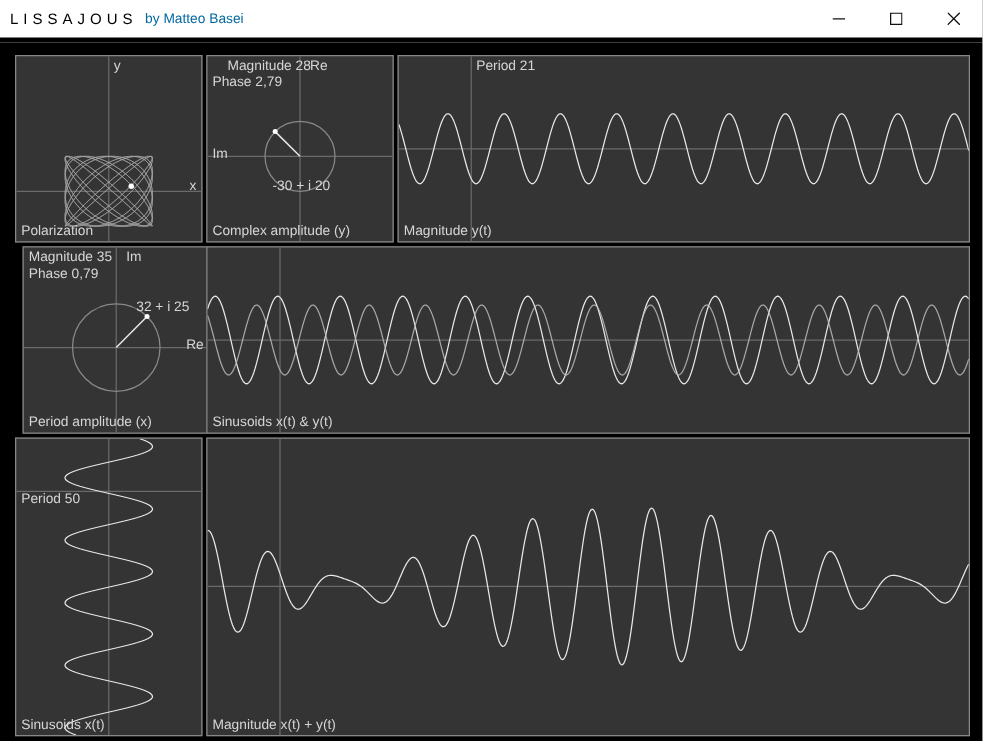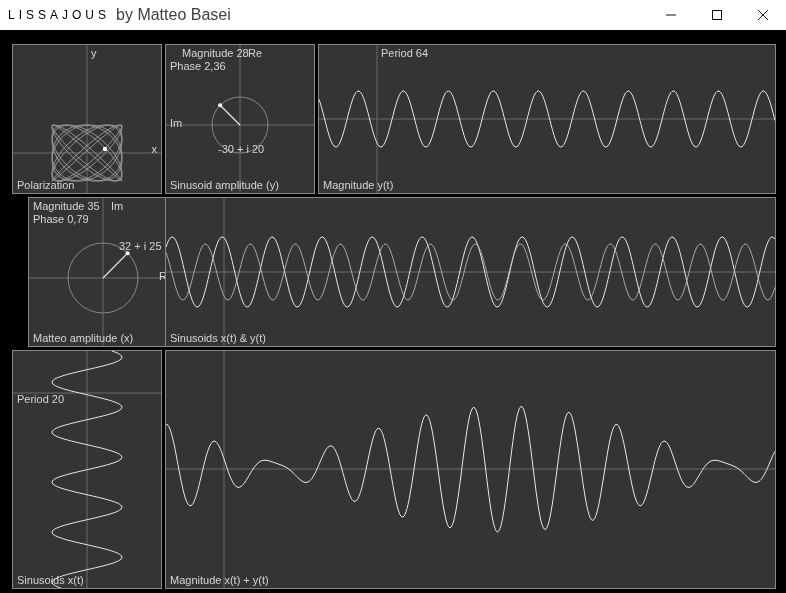--- a/index.html
+++ b/index.html
@@ -1,18 +1,18 @@
 <!DOCTYPE html>
 <html><head>
 <meta charset="utf-8">
 <style>
   html,body{margin:0;padding:0;width:786px;height:593px;background:#fff;font-family:"Segoe UI",Arial,sans-serif;font-size:11px;overflow:hidden}
   .titlebar{height:30px;background:#fff;display:flex;align-items:center;padding-left:8px;border-bottom:4px solid #000000}
   .title-app{letter-spacing:4px;font-size:12px;color:#000;font-weight:400}
-  .title-author{font-size:16px;color:#404040;margin-left:6px}
+  .title-author{font-size:11px;color:#0369a1;margin-left:6px}
   .winbtns{margin-left:auto;display:flex;height:100%}
   .winbtn{width:46px;height:30px;display:flex;align-items:center;justify-content:center;color:#111}
   .winbtn svg{display:block}
   .client{background:#000;width:786px;height:563px;position:relative}
   .inner{position:absolute;left:12px;top:10px;right:12px;bottom:10px}
   .panel{position:absolute;background:#343434;border:1px solid #888;color:#cfcfcf}
   .panel .cap{position:absolute;left:4px;bottom:2px;font-size:11px;color:#d6d6d6;pointer-events:none}
   .panel svg{position:absolute;inset:0;width:100%;height:100%}
   .txt{position:absolute;font-size:11px;color:#d6d6d6;white-space:pre;pointer-events:none}
 </style>
@@ -59,70 +59,70 @@
 
     <div class="panel" id="p-cy" style="left:153px;top:0;width:148px;height:148px">
       <svg viewBox="0 0 148 148" id="svg-cy">
           <line x1="0" y1="80" x2="148" y2="80" stroke="#6a6a6a"></line>
           <line x1="74" y1="0" x2="74" y2="148" stroke="#6a6a6a"></line>
           <circle cx="74" cy="80" r="28" fill="none" stroke="#888"></circle>
           <line x1="74" y1="80" x2="54.125808421860626" y2="60.276498558435065" stroke="#e8e8e8" stroke-width="1.2"></line>
           <circle cx="54.125808421860626" cy="60.276498558435065" r="2" fill="#fff"></circle>
         </svg>
       <span class="txt" style="left:16px;top:2px">Magnitude 28</span>
-      <span class="txt" style="left:4px;top:15px">Phase 2,36</span>
+      <span class="txt" style="left:4px;top:15px">Phase 2,79</span>
       <span class="txt" style="left:82px;top:2px">Re</span>
       <span class="txt" style="left:4px;top:72px">Im</span>
       <span class="txt" style="left:52px;top:98px">-30 + i 20</span>
-      <span class="cap">Sinusoid amplitude (y)</span>
+      <span class="cap">Complex amplitude (y)</span>
     </div>
 
     <div class="panel" id="p-sy" style="left:306px;top:0;width:456px;height:148px">
       <svg viewBox="0 0 456 148" id="svg-sy">
           <line x1="0" y1="74" x2="456" y2="74" stroke="#6a6a6a"></line>
           <line x1="58" y1="0" x2="58" y2="148" stroke="#6a6a6a"></line>
           <path d="M0 54.28 L1 57.23 L2 60.52 L3 64.07 L4 67.81 L5 71.67 L6 75.57 L7 79.45 L8 83.22 L9 86.81 L10 90.15 L11 93.17 L12 95.83 L13 98.06 L14 99.82 L15 101.07 L16 101.80 L17 101.99 L18 101.64 L19 100.75 L20 99.33 L21 97.42 L22 95.06 L23 92.29 L24 89.16 L25 85.74 L26 82.08 L27 78.27 L28 74.38 L29 70.48 L30 66.65 L31 62.96 L32 59.49 L33 56.30 L34 53.45 L35 51.00 L36 49.00 L37 47.49 L38 46.49 L39 46.03 L40 46.12 L41 46.74 L42 47.90 L43 49.56 L44 51.70 L45 54.28 L46 57.23 L47 60.52 L48 64.07 L49 67.81 L50 71.67 L51 75.57 L52 79.45 L53 83.22 L54 86.81 L55 90.15 L56 93.17 L57 95.83 L58 98.06 L59 99.82 L60 101.07 L61 101.80 L62 101.99 L63 101.64 L64 100.75 L65 99.33 L66 97.42 L67 95.06 L68 92.29 L69 89.16 L70 85.74 L71 82.08 L72 78.27 L73 74.38 L74 70.48 L75 66.65 L76 62.96 L77 59.49 L78 56.30 L79 53.45 L80 51.00 L81 49.00 L82 47.49 L83 46.49 L84 46.03 L85 46.12 L86 46.74 L87 47.90 L88 49.56 L89 51.70 L90 54.28 L91 57.23 L92 60.52 L93 64.07 L94 67.81 L95 71.67 L96 75.57 L97 79.45 L98 83.22 L99 86.81 L100 90.15 L101 93.17 L102 95.83 L103 98.06 L104 99.82 L105 101.07 L106 101.80 L107 101.99 L108 101.64 L109 100.75 L110 99.33 L111 97.42 L112 95.06 L113 92.29 L114 89.16 L115 85.74 L116 82.08 L117 78.27 L118 74.38 L119 70.48 L120 66.65 L121 62.96 L122 59.49 L123 56.30 L124 53.45 L125 51.00 L126 49.00 L127 47.49 L128 46.49 L129 46.03 L130 46.12 L131 46.74 L132 47.90 L133 49.56 L134 51.70 L135 54.28 L136 57.23 L137 60.52 L138 64.07 L139 67.81 L140 71.67 L141 75.57 L142 79.45 L143 83.22 L144 86.81 L145 90.15 L146 93.17 L147 95.83 L148 98.06 L149 99.82 L150 101.07 L151 101.80 L152 101.99 L153 101.64 L154 100.75 L155 99.33 L156 97.42 L157 95.06 L158 92.29 L159 89.16 L160 85.74 L161 82.08 L162 78.27 L163 74.38 L164 70.48 L165 66.65 L166 62.96 L167 59.49 L168 56.30 L169 53.45 L170 51.00 L171 49.00 L172 47.49 L173 46.49 L174 46.03 L175 46.12 L176 46.74 L177 47.90 L178 49.56 L179 51.70 L180 54.28 L181 57.23 L182 60.52 L183 64.07 L184 67.81 L185 71.67 L186 75.57 L187 79.45 L188 83.22 L189 86.81 L190 90.15 L191 93.17 L192 95.83 L193 98.06 L194 99.82 L195 101.07 L196 101.80 L197 101.99 L198 101.64 L199 100.75 L200 99.33 L201 97.42 L202 95.06 L203 92.29 L204 89.16 L205 85.74 L206 82.08 L207 78.27 L208 74.38 L209 70.48 L210 66.65 L211 62.96 L212 59.49 L213 56.30 L214 53.45 L215 51.00 L216 49.00 L217 47.49 L218 46.49 L219 46.03 L220 46.12 L221 46.74 L222 47.90 L223 49.56 L224 51.70 L225 54.28 L226 57.23 L227 60.52 L228 64.07 L229 67.81 L230 71.67 L231 75.57 L232 79.45 L233 83.22 L234 86.81 L235 90.15 L236 93.17 L237 95.83 L238 98.06 L239 99.82 L240 101.07 L241 101.80 L242 101.99 L243 101.64 L244 100.75 L245 99.33 L246 97.42 L247 95.06 L248 92.29 L249 89.16 L250 85.74 L251 82.08 L252 78.27 L253 74.38 L254 70.48 L255 66.65 L256 62.96 L257 59.49 L258 56.30 L259 53.45 L260 51.00 L261 49.00 L262 47.49 L263 46.49 L264 46.03 L265 46.12 L266 46.74 L267 47.90 L268 49.56 L269 51.70 L270 54.28 L271 57.23 L272 60.52 L273 64.07 L274 67.81 L275 71.67 L276 75.57 L277 79.45 L278 83.22 L279 86.81 L280 90.15 L281 93.17 L282 95.83 L283 98.06 L284 99.82 L285 101.07 L286 101.80 L287 101.99 L288 101.64 L289 100.75 L290 99.33 L291 97.42 L292 95.06 L293 92.29 L294 89.16 L295 85.74 L296 82.08 L297 78.27 L298 74.38 L299 70.48 L300 66.65 L301 62.96 L302 59.49 L303 56.30 L304 53.45 L305 51.00 L306 49.00 L307 47.49 L308 46.49 L309 46.03 L310 46.12 L311 46.74 L312 47.90 L313 49.56 L314 51.70 L315 54.28 L316 57.23 L317 60.52 L318 64.07 L319 67.81 L320 71.67 L321 75.57 L322 79.45 L323 83.22 L324 86.81 L325 90.15 L326 93.17 L327 95.83 L328 98.06 L329 99.82 L330 101.07 L331 101.80 L332 101.99 L333 101.64 L334 100.75 L335 99.33 L336 97.42 L337 95.06 L338 92.29 L339 89.16 L340 85.74 L341 82.08 L342 78.27 L343 74.38 L344 70.48 L345 66.65 L346 62.96 L347 59.49 L348 56.30 L349 53.45 L350 51.00 L351 49.00 L352 47.49 L353 46.49 L354 46.03 L355 46.12 L356 46.74 L357 47.90 L358 49.56 L359 51.70 L360 54.28 L361 57.23 L362 60.52 L363 64.07 L364 67.81 L365 71.67 L366 75.57 L367 79.45 L368 83.22 L369 86.81 L370 90.15 L371 93.17 L372 95.83 L373 98.06 L374 99.82 L375 101.07 L376 101.80 L377 101.99 L378 101.64 L379 100.75 L380 99.33 L381 97.42 L382 95.06 L383 92.29 L384 89.16 L385 85.74 L386 82.08 L387 78.27 L388 74.38 L389 70.48 L390 66.65 L391 62.96 L392 59.49 L393 56.30 L394 53.45 L395 51.00 L396 49.00 L397 47.49 L398 46.49 L399 46.03 L400 46.12 L401 46.74 L402 47.90 L403 49.56 L404 51.70 L405 54.28 L406 57.23 L407 60.52 L408 64.07 L409 67.81 L410 71.67 L411 75.57 L412 79.45 L413 83.22 L414 86.81 L415 90.15 L416 93.17 L417 95.83 L418 98.06 L419 99.82 L420 101.07 L421 101.80 L422 101.99 L423 101.64 L424 100.75 L425 99.33 L426 97.42 L427 95.06 L428 92.29 L429 89.16 L430 85.74 L431 82.08 L432 78.27 L433 74.38 L434 70.48 L435 66.65 L436 62.96 L437 59.49 L438 56.30 L439 53.45 L440 51.00 L441 49.00 L442 47.49 L443 46.49 L444 46.03 L445 46.12 L446 46.74 L447 47.90 L448 49.56 L449 51.70 L450 54.28 L451 57.23 L452 60.52 L453 64.07 L454 67.81 L455 71.67 L456 75.57 " fill="none" stroke="#e8e8e8" stroke-width="1"></path>
         </svg>
-      <span class="txt" style="left:62px;top:2px">Period 64</span>
+      <span class="txt" style="left:62px;top:2px">Period 21</span>
       <span class="cap">Magnitude y(t)</span>
     </div>
 
-    <div class="panel" id="p-cx" style="left:16px;top:153px;width:148px;height:148px">
+    <div class="panel" id="p-cx" style="left:6px;top:153px;width:148px;height:148px">
       <svg viewBox="0 0 148 148" id="svg-cx">
           <line x1="0" y1="80" x2="148" y2="80" stroke="#6a6a6a"></line>
           <line x1="74" y1="0" x2="74" y2="148" stroke="#6a6a6a"></line>
           <circle cx="74" cy="80" r="35" fill="none" stroke="#888"></circle>
           <line x1="74" y1="80" x2="98.63458604782826" y2="55.137635465383724" stroke="#e8e8e8" stroke-width="1.2"></line>
           <circle cx="98.63458604782826" cy="55.137635465383724" r="2" fill="#fff"></circle>
         </svg>
       <span class="txt" style="left:4px;top:2px">Magnitude 35</span>
       <span class="txt" style="left:4px;top:15px">Phase 0,79</span>
       <span class="txt" style="left:82px;top:2px">Im</span>
       <span class="txt" style="right:4px;top:72px">Re</span>
       <span class="txt" style="left:90px;top:42px">32 + i 25</span>
-      <span class="cap">Matteo amplitude (x)</span>
+      <span class="cap">Period amplitude (x)</span>
     </div>
 
     <div class="panel" id="p-sxy" style="left:153px;top:153px;width:609px;height:148px">
       <svg viewBox="0 0 609 148" id="svg-sxy">
           <line x1="0" y1="74" x2="609" y2="74" stroke="#6a6a6a"></line>
           <line x1="58" y1="0" x2="58" y2="148" stroke="#6a6a6a"></line>
           <path d="M0 49.14 L1 46.25 L2 43.79 L3 41.81 L4 40.35 L5 39.41 L6 39.01 L7 39.17 L8 39.88 L9 41.12 L10 42.89 L11 45.14 L12 47.85 L13 50.98 L14 54.46 L15 58.25 L16 62.30 L17 66.52 L18 70.87 L19 75.26 L20 79.63 L21 83.92 L22 88.05 L23 91.95 L24 95.58 L25 98.86 L26 101.75 L27 104.21 L28 106.19 L29 107.65 L30 108.59 L31 108.99 L32 108.83 L33 108.12 L34 106.88 L35 105.11 L36 102.86 L37 100.15 L38 97.02 L39 93.54 L40 89.75 L41 85.70 L42 81.48 L43 77.13 L44 72.74 L45 68.37 L46 64.08 L47 59.95 L48 56.05 L49 52.42 L50 49.14 L51 46.25 L52 43.79 L53 41.81 L54 40.35 L55 39.41 L56 39.01 L57 39.17 L58 39.88 L59 41.12 L60 42.89 L61 45.14 L62 47.85 L63 50.98 L64 54.46 L65 58.25 L66 62.30 L67 66.52 L68 70.87 L69 75.26 L70 79.63 L71 83.92 L72 88.05 L73 91.95 L74 95.58 L75 98.86 L76 101.75 L77 104.21 L78 106.19 L79 107.65 L80 108.59 L81 108.99 L82 108.83 L83 108.12 L84 106.88 L85 105.11 L86 102.86 L87 100.15 L88 97.02 L89 93.54 L90 89.75 L91 85.70 L92 81.48 L93 77.13 L94 72.74 L95 68.37 L96 64.08 L97 59.95 L98 56.05 L99 52.42 L100 49.14 L101 46.25 L102 43.79 L103 41.81 L104 40.35 L105 39.41 L106 39.01 L107 39.17 L108 39.88 L109 41.12 L110 42.89 L111 45.14 L112 47.85 L113 50.98 L114 54.46 L115 58.25 L116 62.30 L117 66.52 L118 70.87 L119 75.26 L120 79.63 L121 83.92 L122 88.05 L123 91.95 L124 95.58 L125 98.86 L126 101.75 L127 104.21 L128 106.19 L129 107.65 L130 108.59 L131 108.99 L132 108.83 L133 108.12 L134 106.88 L135 105.11 L136 102.86 L137 100.15 L138 97.02 L139 93.54 L140 89.75 L141 85.70 L142 81.48 L143 77.13 L144 72.74 L145 68.37 L146 64.08 L147 59.95 L148 56.05 L149 52.42 L150 49.14 L151 46.25 L152 43.79 L153 41.81 L154 40.35 L155 39.41 L156 39.01 L157 39.17 L158 39.88 L159 41.12 L160 42.89 L161 45.14 L162 47.85 L163 50.98 L164 54.46 L165 58.25 L166 62.30 L167 66.52 L168 70.87 L169 75.26 L170 79.63 L171 83.92 L172 88.05 L173 91.95 L174 95.58 L175 98.86 L176 101.75 L177 104.21 L178 106.19 L179 107.65 L180 108.59 L181 108.99 L182 108.83 L183 108.12 L184 106.88 L185 105.11 L186 102.86 L187 100.15 L188 97.02 L189 93.54 L190 89.75 L191 85.70 L192 81.48 L193 77.13 L194 72.74 L195 68.37 L196 64.08 L197 59.95 L198 56.05 L199 52.42 L200 49.14 L201 46.25 L202 43.79 L203 41.81 L204 40.35 L205 39.41 L206 39.01 L207 39.17 L208 39.88 L209 41.12 L210 42.89 L211 45.14 L212 47.85 L213 50.98 L214 54.46 L215 58.25 L216 62.30 L217 66.52 L218 70.87 L219 75.26 L220 79.63 L221 83.92 L222 88.05 L223 91.95 L224 95.58 L225 98.86 L226 101.75 L227 104.21 L228 106.19 L229 107.65 L230 108.59 L231 108.99 L232 108.83 L233 108.12 L234 106.88 L235 105.11 L236 102.86 L237 100.15 L238 97.02 L239 93.54 L240 89.75 L241 85.70 L242 81.48 L243 77.13 L244 72.74 L245 68.37 L246 64.08 L247 59.95 L248 56.05 L249 52.42 L250 49.14 L251 46.25 L252 43.79 L253 41.81 L254 40.35 L255 39.41 L256 39.01 L257 39.17 L258 39.88 L259 41.12 L260 42.89 L261 45.14 L262 47.85 L263 50.98 L264 54.46 L265 58.25 L266 62.30 L267 66.52 L268 70.87 L269 75.26 L270 79.63 L271 83.92 L272 88.05 L273 91.95 L274 95.58 L275 98.86 L276 101.75 L277 104.21 L278 106.19 L279 107.65 L280 108.59 L281 108.99 L282 108.83 L283 108.12 L284 106.88 L285 105.11 L286 102.86 L287 100.15 L288 97.02 L289 93.54 L290 89.75 L291 85.70 L292 81.48 L293 77.13 L294 72.74 L295 68.37 L296 64.08 L297 59.95 L298 56.05 L299 52.42 L300 49.14 L301 46.25 L302 43.79 L303 41.81 L304 40.35 L305 39.41 L306 39.01 L307 39.17 L308 39.88 L309 41.12 L310 42.89 L311 45.14 L312 47.85 L313 50.98 L314 54.46 L315 58.25 L316 62.30 L317 66.52 L318 70.87 L319 75.26 L320 79.63 L321 83.92 L322 88.05 L323 91.95 L324 95.58 L325 98.86 L326 101.75 L327 104.21 L328 106.19 L329 107.65 L330 108.59 L331 108.99 L332 108.83 L333 108.12 L334 106.88 L335 105.11 L336 102.86 L337 100.15 L338 97.02 L339 93.54 L340 89.75 L341 85.70 L342 81.48 L343 77.13 L344 72.74 L345 68.37 L346 64.08 L347 59.95 L348 56.05 L349 52.42 L350 49.14 L351 46.25 L352 43.79 L353 41.81 L354 40.35 L355 39.41 L356 39.01 L357 39.17 L358 39.88 L359 41.12 L360 42.89 L361 45.14 L362 47.85 L363 50.98 L364 54.46 L365 58.25 L366 62.30 L367 66.52 L368 70.87 L369 75.26 L370 79.63 L371 83.92 L372 88.05 L373 91.95 L374 95.58 L375 98.86 L376 101.75 L377 104.21 L378 106.19 L379 107.65 L380 108.59 L381 108.99 L382 108.83 L383 108.12 L384 106.88 L385 105.11 L386 102.86 L387 100.15 L388 97.02 L389 93.54 L390 89.75 L391 85.70 L392 81.48 L393 77.13 L394 72.74 L395 68.37 L396 64.08 L397 59.95 L398 56.05 L399 52.42 L400 49.14 L401 46.25 L402 43.79 L403 41.81 L404 40.35 L405 39.41 L406 39.01 L407 39.17 L408 39.88 L409 41.12 L410 42.89 L411 45.14 L412 47.85 L413 50.98 L414 54.46 L415 58.25 L416 62.30 L417 66.52 L418 70.87 L419 75.26 L420 79.63 L421 83.92 L422 88.05 L423 91.95 L424 95.58 L425 98.86 L426 101.75 L427 104.21 L428 106.19 L429 107.65 L430 108.59 L431 108.99 L432 108.83 L433 108.12 L434 106.88 L435 105.11 L436 102.86 L437 100.15 L438 97.02 L439 93.54 L440 89.75 L441 85.70 L442 81.48 L443 77.13 L444 72.74 L445 68.37 L446 64.08 L447 59.95 L448 56.05 L449 52.42 L450 49.14 L451 46.25 L452 43.79 L453 41.81 L454 40.35 L455 39.41 L456 39.01 L457 39.17 L458 39.88 L459 41.12 L460 42.89 L461 45.14 L462 47.85 L463 50.98 L464 54.46 L465 58.25 L466 62.30 L467 66.52 L468 70.87 L469 75.26 L470 79.63 L471 83.92 L472 88.05 L473 91.95 L474 95.58 L475 98.86 L476 101.75 L477 104.21 L478 106.19 L479 107.65 L480 108.59 L481 108.99 L482 108.83 L483 108.12 L484 106.88 L485 105.11 L486 102.86 L487 100.15 L488 97.02 L489 93.54 L490 89.75 L491 85.70 L492 81.48 L493 77.13 L494 72.74 L495 68.37 L496 64.08 L497 59.95 L498 56.05 L499 52.42 L500 49.14 L501 46.25 L502 43.79 L503 41.81 L504 40.35 L505 39.41 L506 39.01 L507 39.17 L508 39.88 L509 41.12 L510 42.89 L511 45.14 L512 47.85 L513 50.98 L514 54.46 L515 58.25 L516 62.30 L517 66.52 L518 70.87 L519 75.26 L520 79.63 L521 83.92 L522 88.05 L523 91.95 L524 95.58 L525 98.86 L526 101.75 L527 104.21 L528 106.19 L529 107.65 L530 108.59 L531 108.99 L532 108.83 L533 108.12 L534 106.88 L535 105.11 L536 102.86 L537 100.15 L538 97.02 L539 93.54 L540 89.75 L541 85.70 L542 81.48 L543 77.13 L544 72.74 L545 68.37 L546 64.08 L547 59.95 L548 56.05 L549 52.42 L550 49.14 L551 46.25 L552 43.79 L553 41.81 L554 40.35 L555 39.41 L556 39.01 L557 39.17 L558 39.88 L559 41.12 L560 42.89 L561 45.14 L562 47.85 L563 50.98 L564 54.46 L565 58.25 L566 62.30 L567 66.52 L568 70.87 L569 75.26 L570 79.63 L571 83.92 L572 88.05 L573 91.95 L574 95.58 L575 98.86 L576 101.75 L577 104.21 L578 106.19 L579 107.65 L580 108.59 L581 108.99 L582 108.83 L583 108.12 L584 106.88 L585 105.11 L586 102.86 L587 100.15 L588 97.02 L589 93.54 L590 89.75 L591 85.70 L592 81.48 L593 77.13 L594 72.74 L595 68.37 L596 64.08 L597 59.95 L598 56.05 L599 52.42 L600 49.14 L601 46.25 L602 43.79 L603 41.81 L604 40.35 L605 39.41 L606 39.01 L607 39.17 L608 39.88 L609 41.12 " fill="none" stroke="#e8e8e8" stroke-width="1"></path>
           <path d="M0 54.28 L1 57.23 L2 60.52 L3 64.07 L4 67.81 L5 71.67 L6 75.57 L7 79.45 L8 83.22 L9 86.81 L10 90.15 L11 93.17 L12 95.83 L13 98.06 L14 99.82 L15 101.07 L16 101.80 L17 101.99 L18 101.64 L19 100.75 L20 99.33 L21 97.42 L22 95.06 L23 92.29 L24 89.16 L25 85.74 L26 82.08 L27 78.27 L28 74.38 L29 70.48 L30 66.65 L31 62.96 L32 59.49 L33 56.30 L34 53.45 L35 51.00 L36 49.00 L37 47.49 L38 46.49 L39 46.03 L40 46.12 L41 46.74 L42 47.90 L43 49.56 L44 51.70 L45 54.28 L46 57.23 L47 60.52 L48 64.07 L49 67.81 L50 71.67 L51 75.57 L52 79.45 L53 83.22 L54 86.81 L55 90.15 L56 93.17 L57 95.83 L58 98.06 L59 99.82 L60 101.07 L61 101.80 L62 101.99 L63 101.64 L64 100.75 L65 99.33 L66 97.42 L67 95.06 L68 92.29 L69 89.16 L70 85.74 L71 82.08 L72 78.27 L73 74.38 L74 70.48 L75 66.65 L76 62.96 L77 59.49 L78 56.30 L79 53.45 L80 51.00 L81 49.00 L82 47.49 L83 46.49 L84 46.03 L85 46.12 L86 46.74 L87 47.90 L88 49.56 L89 51.70 L90 54.28 L91 57.23 L92 60.52 L93 64.07 L94 67.81 L95 71.67 L96 75.57 L97 79.45 L98 83.22 L99 86.81 L100 90.15 L101 93.17 L102 95.83 L103 98.06 L104 99.82 L105 101.07 L106 101.80 L107 101.99 L108 101.64 L109 100.75 L110 99.33 L111 97.42 L112 95.06 L113 92.29 L114 89.16 L115 85.74 L116 82.08 L117 78.27 L118 74.38 L119 70.48 L120 66.65 L121 62.96 L122 59.49 L123 56.30 L124 53.45 L125 51.00 L126 49.00 L127 47.49 L128 46.49 L129 46.03 L130 46.12 L131 46.74 L132 47.90 L133 49.56 L134 51.70 L135 54.28 L136 57.23 L137 60.52 L138 64.07 L139 67.81 L140 71.67 L141 75.57 L142 79.45 L143 83.22 L144 86.81 L145 90.15 L146 93.17 L147 95.83 L148 98.06 L149 99.82 L150 101.07 L151 101.80 L152 101.99 L153 101.64 L154 100.75 L155 99.33 L156 97.42 L157 95.06 L158 92.29 L159 89.16 L160 85.74 L161 82.08 L162 78.27 L163 74.38 L164 70.48 L165 66.65 L166 62.96 L167 59.49 L168 56.30 L169 53.45 L170 51.00 L171 49.00 L172 47.49 L173 46.49 L174 46.03 L175 46.12 L176 46.74 L177 47.90 L178 49.56 L179 51.70 L180 54.28 L181 57.23 L182 60.52 L183 64.07 L184 67.81 L185 71.67 L186 75.57 L187 79.45 L188 83.22 L189 86.81 L190 90.15 L191 93.17 L192 95.83 L193 98.06 L194 99.82 L195 101.07 L196 101.80 L197 101.99 L198 101.64 L199 100.75 L200 99.33 L201 97.42 L202 95.06 L203 92.29 L204 89.16 L205 85.74 L206 82.08 L207 78.27 L208 74.38 L209 70.48 L210 66.65 L211 62.96 L212 59.49 L213 56.30 L214 53.45 L215 51.00 L216 49.00 L217 47.49 L218 46.49 L219 46.03 L220 46.12 L221 46.74 L222 47.90 L223 49.56 L224 51.70 L225 54.28 L226 57.23 L227 60.52 L228 64.07 L229 67.81 L230 71.67 L231 75.57 L232 79.45 L233 83.22 L234 86.81 L235 90.15 L236 93.17 L237 95.83 L238 98.06 L239 99.82 L240 101.07 L241 101.80 L242 101.99 L243 101.64 L244 100.75 L245 99.33 L246 97.42 L247 95.06 L248 92.29 L249 89.16 L250 85.74 L251 82.08 L252 78.27 L253 74.38 L254 70.48 L255 66.65 L256 62.96 L257 59.49 L258 56.30 L259 53.45 L260 51.00 L261 49.00 L262 47.49 L263 46.49 L264 46.03 L265 46.12 L266 46.74 L267 47.90 L268 49.56 L269 51.70 L270 54.28 L271 57.23 L272 60.52 L273 64.07 L274 67.81 L275 71.67 L276 75.57 L277 79.45 L278 83.22 L279 86.81 L280 90.15 L281 93.17 L282 95.83 L283 98.06 L284 99.82 L285 101.07 L286 101.80 L287 101.99 L288 101.64 L289 100.75 L290 99.33 L291 97.42 L292 95.06 L293 92.29 L294 89.16 L295 85.74 L296 82.08 L297 78.27 L298 74.38 L299 70.48 L300 66.65 L301 62.96 L302 59.49 L303 56.30 L304 53.45 L305 51.00 L306 49.00 L307 47.49 L308 46.49 L309 46.03 L310 46.12 L311 46.74 L312 47.90 L313 49.56 L314 51.70 L315 54.28 L316 57.23 L317 60.52 L318 64.07 L319 67.81 L320 71.67 L321 75.57 L322 79.45 L323 83.22 L324 86.81 L325 90.15 L326 93.17 L327 95.83 L328 98.06 L329 99.82 L330 101.07 L331 101.80 L332 101.99 L333 101.64 L334 100.75 L335 99.33 L336 97.42 L337 95.06 L338 92.29 L339 89.16 L340 85.74 L341 82.08 L342 78.27 L343 74.38 L344 70.48 L345 66.65 L346 62.96 L347 59.49 L348 56.30 L349 53.45 L350 51.00 L351 49.00 L352 47.49 L353 46.49 L354 46.03 L355 46.12 L356 46.74 L357 47.90 L358 49.56 L359 51.70 L360 54.28 L361 57.23 L362 60.52 L363 64.07 L364 67.81 L365 71.67 L366 75.57 L367 79.45 L368 83.22 L369 86.81 L370 90.15 L371 93.17 L372 95.83 L373 98.06 L374 99.82 L375 101.07 L376 101.80 L377 101.99 L378 101.64 L379 100.75 L380 99.33 L381 97.42 L382 95.06 L383 92.29 L384 89.16 L385 85.74 L386 82.08 L387 78.27 L388 74.38 L389 70.48 L390 66.65 L391 62.96 L392 59.49 L393 56.30 L394 53.45 L395 51.00 L396 49.00 L397 47.49 L398 46.49 L399 46.03 L400 46.12 L401 46.74 L402 47.90 L403 49.56 L404 51.70 L405 54.28 L406 57.23 L407 60.52 L408 64.07 L409 67.81 L410 71.67 L411 75.57 L412 79.45 L413 83.22 L414 86.81 L415 90.15 L416 93.17 L417 95.83 L418 98.06 L419 99.82 L420 101.07 L421 101.80 L422 101.99 L423 101.64 L424 100.75 L425 99.33 L426 97.42 L427 95.06 L428 92.29 L429 89.16 L430 85.74 L431 82.08 L432 78.27 L433 74.38 L434 70.48 L435 66.65 L436 62.96 L437 59.49 L438 56.30 L439 53.45 L440 51.00 L441 49.00 L442 47.49 L443 46.49 L444 46.03 L445 46.12 L446 46.74 L447 47.90 L448 49.56 L449 51.70 L450 54.28 L451 57.23 L452 60.52 L453 64.07 L454 67.81 L455 71.67 L456 75.57 L457 79.45 L458 83.22 L459 86.81 L460 90.15 L461 93.17 L462 95.83 L463 98.06 L464 99.82 L465 101.07 L466 101.80 L467 101.99 L468 101.64 L469 100.75 L470 99.33 L471 97.42 L472 95.06 L473 92.29 L474 89.16 L475 85.74 L476 82.08 L477 78.27 L478 74.38 L479 70.48 L480 66.65 L481 62.96 L482 59.49 L483 56.30 L484 53.45 L485 51.00 L486 49.00 L487 47.49 L488 46.49 L489 46.03 L490 46.12 L491 46.74 L492 47.90 L493 49.56 L494 51.70 L495 54.28 L496 57.23 L497 60.52 L498 64.07 L499 67.81 L500 71.67 L501 75.57 L502 79.45 L503 83.22 L504 86.81 L505 90.15 L506 93.17 L507 95.83 L508 98.06 L509 99.82 L510 101.07 L511 101.80 L512 101.99 L513 101.64 L514 100.75 L515 99.33 L516 97.42 L517 95.06 L518 92.29 L519 89.16 L520 85.74 L521 82.08 L522 78.27 L523 74.38 L524 70.48 L525 66.65 L526 62.96 L527 59.49 L528 56.30 L529 53.45 L530 51.00 L531 49.00 L532 47.49 L533 46.49 L534 46.03 L535 46.12 L536 46.74 L537 47.90 L538 49.56 L539 51.70 L540 54.28 L541 57.23 L542 60.52 L543 64.07 L544 67.81 L545 71.67 L546 75.57 L547 79.45 L548 83.22 L549 86.81 L550 90.15 L551 93.17 L552 95.83 L553 98.06 L554 99.82 L555 101.07 L556 101.80 L557 101.99 L558 101.64 L559 100.75 L560 99.33 L561 97.42 L562 95.06 L563 92.29 L564 89.16 L565 85.74 L566 82.08 L567 78.27 L568 74.38 L569 70.48 L570 66.65 L571 62.96 L572 59.49 L573 56.30 L574 53.45 L575 51.00 L576 49.00 L577 47.49 L578 46.49 L579 46.03 L580 46.12 L581 46.74 L582 47.90 L583 49.56 L584 51.70 L585 54.28 L586 57.23 L587 60.52 L588 64.07 L589 67.81 L590 71.67 L591 75.57 L592 79.45 L593 83.22 L594 86.81 L595 90.15 L596 93.17 L597 95.83 L598 98.06 L599 99.82 L600 101.07 L601 101.80 L602 101.99 L603 101.64 L604 100.75 L605 99.33 L606 97.42 L607 95.06 L608 92.29 L609 89.16 " fill="none" stroke="#bcbcbc" stroke-width="1" opacity="0.85"></path>
         </svg>
       <span class="cap">Sinusoids x(t) &amp; y(t)</span>
     </div>
 
     <div class="panel" id="p-sx" style="left:0;top:306px;width:148px;height:237px">
       <svg viewBox="0 0 148 237" id="svg-sx">
           <line x1="0" y1="42" x2="148" y2="42" stroke="#6a6a6a"></line>
           <line x1="74" y1="0" x2="74" y2="237" stroke="#6a6a6a"></line>
           <path d="M98.86 0 L101.75 1 L104.21 2 L106.19 3 L107.65 4 L108.59 5 L108.99 6 L108.83 7 L108.12 8 L106.88 9 L105.11 10 L102.86 11 L100.15 12 L97.02 13 L93.54 14 L89.75 15 L85.70 16 L81.48 17 L77.13 18 L72.74 19 L68.37 20 L64.08 21 L59.95 22 L56.05 23 L52.42 24 L49.14 25 L46.25 26 L43.79 27 L41.81 28 L40.35 29 L39.41 30 L39.01 31 L39.17 32 L39.88 33 L41.12 34 L42.89 35 L45.14 36 L47.85 37 L50.98 38 L54.46 39 L58.25 40 L62.30 41 L66.52 42 L70.87 43 L75.26 44 L79.63 45 L83.92 46 L88.05 47 L91.95 48 L95.58 49 L98.86 50 L101.75 51 L104.21 52 L106.19 53 L107.65 54 L108.59 55 L108.99 56 L108.83 57 L108.12 58 L106.88 59 L105.11 60 L102.86 61 L100.15 62 L97.02 63 L93.54 64 L89.75 65 L85.70 66 L81.48 67 L77.13 68 L72.74 69 L68.37 70 L64.08 71 L59.95 72 L56.05 73 L52.42 74 L49.14 75 L46.25 76 L43.79 77 L41.81 78 L40.35 79 L39.41 80 L39.01 81 L39.17 82 L39.88 83 L41.12 84 L42.89 85 L45.14 86 L47.85 87 L50.98 88 L54.46 89 L58.25 90 L62.30 91 L66.52 92 L70.87 93 L75.26 94 L79.63 95 L83.92 96 L88.05 97 L91.95 98 L95.58 99 L98.86 100 L101.75 101 L104.21 102 L106.19 103 L107.65 104 L108.59 105 L108.99 106 L108.83 107 L108.12 108 L106.88 109 L105.11 110 L102.86 111 L100.15 112 L97.02 113 L93.54 114 L89.75 115 L85.70 116 L81.48 117 L77.13 118 L72.74 119 L68.37 120 L64.08 121 L59.95 122 L56.05 123 L52.42 124 L49.14 125 L46.25 126 L43.79 127 L41.81 128 L40.35 129 L39.41 130 L39.01 131 L39.17 132 L39.88 133 L41.12 134 L42.89 135 L45.14 136 L47.85 137 L50.98 138 L54.46 139 L58.25 140 L62.30 141 L66.52 142 L70.87 143 L75.26 144 L79.63 145 L83.92 146 L88.05 147 L91.95 148 L95.58 149 L98.86 150 L101.75 151 L104.21 152 L106.19 153 L107.65 154 L108.59 155 L108.99 156 L108.83 157 L108.12 158 L106.88 159 L105.11 160 L102.86 161 L100.15 162 L97.02 163 L93.54 164 L89.75 165 L85.70 166 L81.48 167 L77.13 168 L72.74 169 L68.37 170 L64.08 171 L59.95 172 L56.05 173 L52.42 174 L49.14 175 L46.25 176 L43.79 177 L41.81 178 L40.35 179 L39.41 180 L39.01 181 L39.17 182 L39.88 183 L41.12 184 L42.89 185 L45.14 186 L47.85 187 L50.98 188 L54.46 189 L58.25 190 L62.30 191 L66.52 192 L70.87 193 L75.26 194 L79.63 195 L83.92 196 L88.05 197 L91.95 198 L95.58 199 L98.86 200 L101.75 201 L104.21 202 L106.19 203 L107.65 204 L108.59 205 L108.99 206 L108.83 207 L108.12 208 L106.88 209 L105.11 210 L102.86 211 L100.15 212 L97.02 213 L93.54 214 L89.75 215 L85.70 216 L81.48 217 L77.13 218 L72.74 219 L68.37 220 L64.08 221 L59.95 222 L56.05 223 L52.42 224 L49.14 225 L46.25 226 L43.79 227 L41.81 228 L40.35 229 L39.41 230 L39.01 231 L39.17 232 L39.88 233 L41.12 234 L42.89 235 L45.14 236 L47.85 237 " fill="none" stroke="#e8e8e8" stroke-width="1"></path>
         </svg>
-      <span class="txt" style="left:4px;top:42px">Period 20</span>
+      <span class="txt" style="left:4px;top:42px">Period 50</span>
       <span class="cap">Sinusoids x(t)</span>
     </div>
 
     <div class="panel" id="p-res" style="left:153px;top:306px;width:609px;height:237px">
       <svg viewBox="0 0 609 237" id="svg-res">
           <line x1="0" y1="118" x2="609" y2="118" stroke="#6a6a6a"></line>
           <line x1="58" y1="0" x2="58" y2="237" stroke="#6a6a6a"></line>
           <path d="M0 73.41 L1 73.48 L2 74.31 L3 75.88 L4 78.15 L5 81.07 L6 84.58 L7 88.62 L8 93.10 L9 97.93 L10 103.04 L11 108.32 L12 113.68 L13 119.03 L14 124.28 L15 129.33 L16 134.10 L17 138.52 L18 142.50 L19 146.01 L20 148.97 L21 151.34 L22 153.11 L23 154.24 L24 154.74 L25 154.60 L26 153.84 L27 152.48 L28 150.57 L29 148.14 L30 145.24 L31 141.95 L32 138.32 L33 134.42 L34 130.33 L35 126.11 L36 121.86 L37 117.64 L38 113.52 L39 109.57 L40 105.86 L41 102.45 L42 99.38 L43 96.70 L44 94.44 L45 92.64 L46 91.32 L47 90.47 L48 90.11 L49 90.23 L50 90.80 L51 91.82 L52 93.24 L53 95.03 L54 97.15 L55 99.55 L56 102.19 L57 105.00 L58 107.93 L59 110.94 L60 113.96 L61 116.95 L62 119.85 L63 122.61 L64 125.21 L65 127.59 L66 129.72 L67 131.58 L68 133.16 L69 134.42 L70 135.37 L71 136.00 L72 136.32 L73 136.34 L74 136.06 L75 135.51 L76 134.72 L77 133.70 L78 132.48 L79 131.10 L80 129.60 L81 127.99 L82 126.32 L83 124.62 L84 122.91 L85 121.23 L86 119.60 L87 118.05 L88 116.59 L89 115.24 L90 114.02 L91 112.94 L92 112.00 L93 111.20 L94 110.54 L95 110.03 L96 109.65 L97 109.40 L98 109.26 L99 109.23 L100 109.28 L101 109.42 L102 109.62 L103 109.87 L104 110.16 L105 110.48 L106 110.82 L107 111.16 L108 111.52 L109 111.87 L110 112.22 L111 112.57 L112 112.91 L113 113.26 L114 113.62 L115 113.99 L116 114.38 L117 114.80 L118 115.25 L119 115.74 L120 116.28 L121 116.88 L122 117.54 L123 118.25 L124 119.03 L125 119.87 L126 120.76 L127 121.70 L128 122.68 L129 123.69 L130 124.71 L131 125.73 L132 126.73 L133 127.68 L134 128.58 L135 129.39 L136 130.09 L137 130.67 L138 131.09 L139 131.34 L140 131.41 L141 131.28 L142 130.92 L143 130.35 L144 129.55 L145 128.51 L146 127.25 L147 125.78 L148 124.10 L149 122.24 L150 120.21 L151 118.05 L152 115.79 L153 113.45 L154 111.09 L155 108.74 L156 106.44 L157 104.23 L158 102.17 L159 100.28 L160 98.62 L161 97.23 L162 96.13 L163 95.36 L164 94.94 L165 94.90 L166 95.26 L167 96.01 L168 97.16 L169 98.71 L170 100.64 L171 102.92 L172 105.54 L173 108.45 L174 111.61 L175 114.98 L176 118.50 L177 122.11 L178 125.75 L179 129.36 L180 132.87 L181 136.22 L182 139.35 L183 142.19 L184 144.68 L185 146.78 L186 148.43 L187 149.59 L188 150.24 L189 150.35 L190 149.89 L191 148.88 L192 147.30 L193 145.19 L194 142.56 L195 139.44 L196 135.88 L197 131.95 L198 127.68 L199 123.17 L200 118.47 L201 113.67 L202 108.85 L203 104.10 L204 99.51 L205 95.14 L206 91.10 L207 87.45 L208 84.26 L209 81.61 L210 79.54 L211 78.10 L212 77.34 L213 77.27 L214 77.91 L215 79.26 L216 81.30 L217 84.01 L218 87.36 L219 91.29 L220 95.75 L221 100.66 L222 105.95 L223 111.52 L224 117.28 L225 123.14 L226 128.99 L227 134.73 L228 140.25 L229 145.46 L230 150.26 L231 154.56 L232 158.28 L233 161.34 L234 163.68 L235 165.26 L236 166.03 L237 165.97 L238 165.08 L239 163.36 L240 160.82 L241 157.51 L242 153.47 L243 148.77 L244 143.48 L245 137.70 L246 131.51 L247 125.01 L248 118.33 L249 111.58 L250 104.87 L251 98.33 L252 92.07 L253 86.20 L254 80.83 L255 76.06 L256 71.97 L257 68.66 L258 66.17 L259 64.57 L260 63.89 L261 64.15 L262 65.34 L263 67.47 L264 70.49 L265 74.37 L266 79.04 L267 84.42 L268 90.43 L269 96.96 L270 103.91 L271 111.15 L272 118.57 L273 126.02 L274 133.38 L275 140.53 L276 147.33 L277 153.65 L278 159.40 L279 164.46 L280 168.74 L281 172.16 L282 174.66 L283 176.18 L284 176.69 L285 176.19 L286 174.66 L287 172.14 L288 168.66 L289 164.28 L290 159.08 L291 153.13 L292 146.54 L293 139.42 L294 131.90 L295 124.10 L296 116.17 L297 108.23 L298 100.43 L299 92.90 L300 85.79 L301 79.21 L302 73.28 L303 68.11 L304 63.79 L305 60.41 L306 58.02 L307 56.66 L308 56.37 L309 57.16 L310 59.00 L311 61.88 L312 65.75 L313 70.54 L314 76.16 L315 82.53 L316 89.53 L317 97.04 L318 104.93 L319 113.07 L320 121.30 L321 129.49 L322 137.50 L323 145.17 L324 152.39 L325 159.01 L326 164.93 L327 170.03 L328 174.24 L329 177.47 L330 179.67 L331 180.79 L332 180.82 L333 179.76 L334 177.62 L335 174.44 L336 170.28 L337 165.21 L338 159.31 L339 152.70 L340 145.48 L341 137.79 L342 129.75 L343 121.52 L344 113.22 L345 105.02 L346 97.04 L347 89.44 L348 82.34 L349 75.87 L350 70.14 L351 65.25 L352 61.28 L353 58.31 L354 56.38 L355 55.52 L356 55.75 L357 57.07 L358 59.44 L359 62.83 L360 67.16 L361 72.38 L362 78.37 L363 85.04 L364 92.27 L365 99.92 L366 107.87 L367 115.97 L368 124.08 L369 132.07 L370 139.78 L371 147.09 L372 153.87 L373 160.01 L374 165.39 L375 169.94 L376 173.56 L377 176.20 L378 177.82 L379 178.40 L380 177.93 L381 176.41 L382 173.89 L383 170.41 L384 166.04 L385 160.85 L386 154.94 L387 148.42 L388 141.41 L389 134.02 L390 126.40 L391 118.67 L392 110.97 L393 103.43 L394 96.19 L395 89.37 L396 83.08 L397 77.44 L398 72.54 L399 68.45 L400 65.25 L401 62.99 L402 61.69 L403 61.38 L404 62.05 L405 63.68 L406 66.25 L407 69.69 L408 73.94 L409 78.93 L410 84.55 L411 90.71 L412 97.30 L413 104.19 L414 111.27 L415 118.40 L416 125.47 L417 132.35 L418 138.92 L419 145.08 L420 150.71 L421 155.72 L422 160.04 L423 163.59 L424 166.32 L425 168.19 L426 169.18 L427 169.27 L428 168.47 L429 166.82 L430 164.33 L431 161.07 L432 157.10 L433 152.50 L434 147.36 L435 141.76 L436 135.82 L437 129.63 L438 123.32 L439 116.99 L440 110.75 L441 104.71 L442 98.97 L443 93.63 L444 88.77 L445 84.48 L446 80.82 L447 77.85 L448 75.61 L449 74.12 L450 73.41 L451 73.48 L452 74.31 L453 75.88 L454 78.15 L455 81.07 L456 84.58 L457 88.62 L458 93.10 L459 97.93 L460 103.04 L461 108.32 L462 113.68 L463 119.03 L464 124.28 L465 129.33 L466 134.10 L467 138.52 L468 142.50 L469 146.01 L470 148.97 L471 151.34 L472 153.11 L473 154.24 L474 154.74 L475 154.60 L476 153.84 L477 152.48 L478 150.57 L479 148.14 L480 145.24 L481 141.95 L482 138.32 L483 134.42 L484 130.33 L485 126.11 L486 121.86 L487 117.64 L488 113.52 L489 109.57 L490 105.86 L491 102.45 L492 99.38 L493 96.70 L494 94.44 L495 92.64 L496 91.32 L497 90.47 L498 90.11 L499 90.23 L500 90.80 L501 91.82 L502 93.24 L503 95.03 L504 97.15 L505 99.55 L506 102.19 L507 105.00 L508 107.93 L509 110.94 L510 113.96 L511 116.95 L512 119.85 L513 122.61 L514 125.21 L515 127.59 L516 129.72 L517 131.58 L518 133.16 L519 134.42 L520 135.37 L521 136.00 L522 136.32 L523 136.34 L524 136.06 L525 135.51 L526 134.72 L527 133.70 L528 132.48 L529 131.10 L530 129.60 L531 127.99 L532 126.32 L533 124.62 L534 122.91 L535 121.23 L536 119.60 L537 118.05 L538 116.59 L539 115.24 L540 114.02 L541 112.94 L542 112.00 L543 111.20 L544 110.54 L545 110.03 L546 109.65 L547 109.40 L548 109.26 L549 109.23 L550 109.28 L551 109.42 L552 109.62 L553 109.87 L554 110.16 L555 110.48 L556 110.82 L557 111.16 L558 111.52 L559 111.87 L560 112.22 L561 112.57 L562 112.91 L563 113.26 L564 113.62 L565 113.99 L566 114.38 L567 114.80 L568 115.25 L569 115.74 L570 116.28 L571 116.88 L572 117.54 L573 118.25 L574 119.03 L575 119.87 L576 120.76 L577 121.70 L578 122.68 L579 123.69 L580 124.71 L581 125.73 L582 126.73 L583 127.68 L584 128.58 L585 129.39 L586 130.09 L587 130.67 L588 131.09 L589 131.34 L590 131.41 L591 131.28 L592 130.92 L593 130.35 L594 129.55 L595 128.51 L596 127.25 L597 125.78 L598 124.10 L599 122.24 L600 120.21 L601 118.05 L602 115.79 L603 113.45 L604 111.09 L605 108.74 L606 106.44 L607 104.23 L608 102.17 L609 100.28 " fill="none" stroke="#e8e8e8" stroke-width="1"></path>
         </svg>
       <span class="cap">Magnitude x(t) + y(t)</span>

